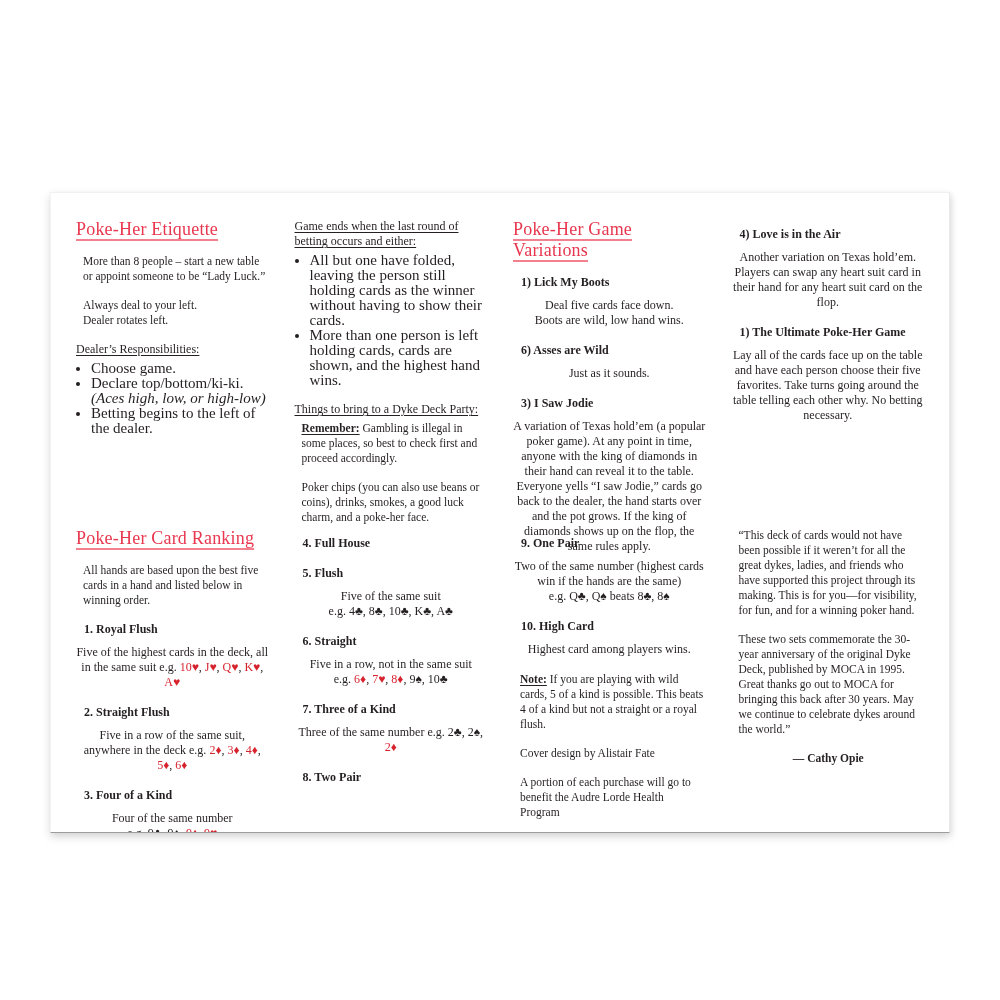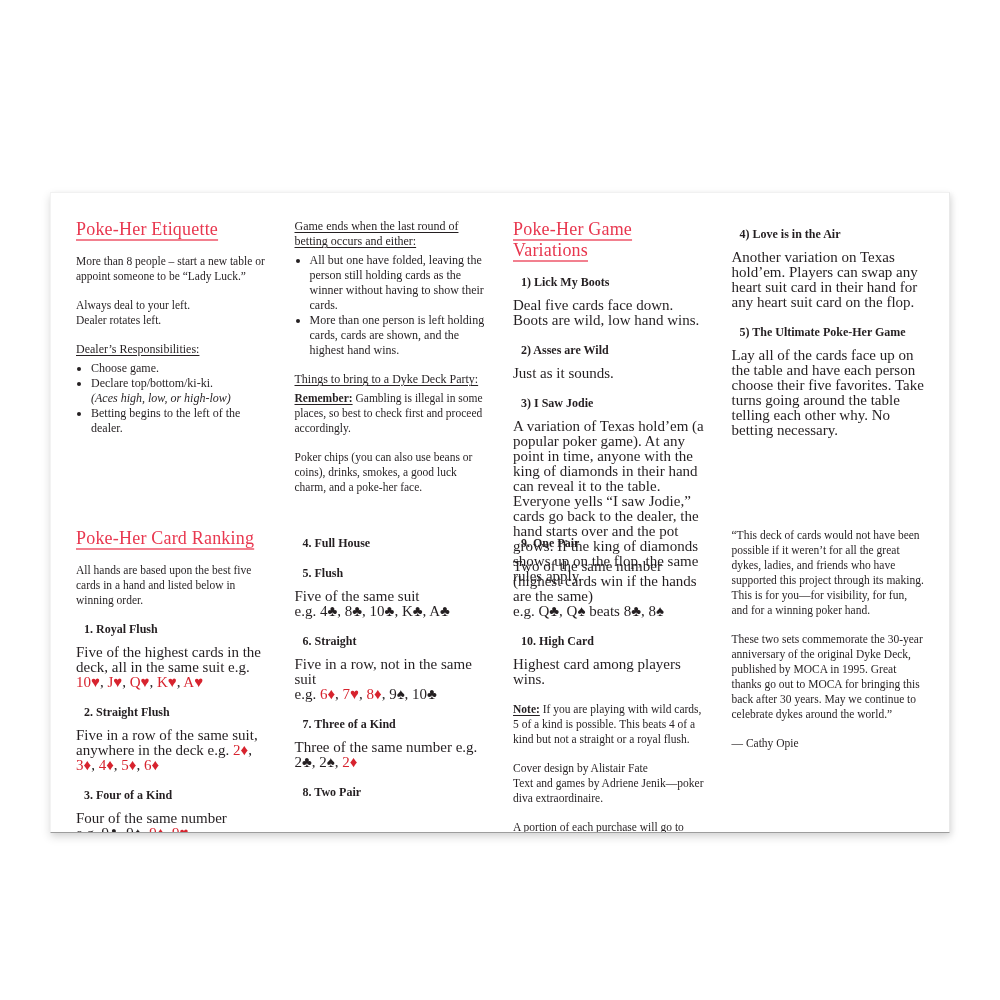--- a/index.html
+++ b/index.html
@@ -53,42 +53,43 @@
     font-weight:400;
     text-decoration:underline;
     text-decoration-thickness:1px;
     text-underline-offset:2px;
     line-height:15px;
     margin:0 0 4px 0;
   }
   p.para{
     font-size:11.5px;
     line-height:15px;
-    margin:0 0 14px 0;
-  }
-  p.para.align-right{text-align:left;padding-right:6px;}
+    margin:0 0 14px 7px;
+  }
+  p.para.align-right{text-align:center;padding-right:6px;font-weight:bold;}
   ul.bullets{
     list-style:disc outside;
     padding-left:15px;
     margin:0 0 14px 0;
   }
   ul.bullets li{
-    font-size:12px;
+    font-size:15px;
     line-height:15px;
   }
   .rank{margin:0 0 15px 0;}
   .rank h4{
     font-size:12px;
     font-weight:700;
     line-height:15px;
     margin:8px;
   }
   .rank-body{
-    font-size:15px;
-    line-height:15px;
+    font-size:12px;
+    line-height:15px;
+    text-align:center;
   }
   .b{font-weight:700;}
   .u{text-decoration:underline;text-decoration-thickness:1px;text-underline-offset:2px;}
   .i{font-style:italic;}
   .red{color:var(--suit-red);}
 </style>
 </head>
 <body>
 
 <div class="sheet">
@@ -114,35 +115,35 @@
         <p class="para"><span class="b u">Remember:</span><span> Gambling is illegal in some places, so best to check first and proceed accordingly.</span></p>
         <p class="para"><span>Poker chips (you can also use beans or coins), drinks, smokes, a good luck charm, and a poke-her face.</span></p>
       </div>
     <div class="column">
         <h2 class="red-heading">Poke-Her Game Variations</h2>
         <div class="rank">
           <h4 class="rank-title">1) Lick My Boots</h4>
           <div class="rank-body"><span>Deal five cards face down.</span><br><span>Boots are wild, low hand wins.</span></div>
         </div>
         <div class="rank">
-          <h4 class="rank-title">2) Asses are Wild</h4>
+          <h4 class="rank-title">6) Asses are Wild</h4>
           <div class="rank-body"><span>Just as it sounds.</span></div>
         </div>
         <div class="rank">
           <h4 class="rank-title">3) I Saw Jodie</h4>
           <div class="rank-body"><span>A variation of Texas hold’em (a popular poker game). At any point in time, anyone with the king of diamonds in their hand can reveal it to the table. Everyone yells “I saw Jodie,” cards go back to the dealer, the hand starts over and the pot grows. If the king of diamonds shows up on the flop, the same rules apply.</span></div>
         </div>
       </div>
     <div class="column">
         <div class="rank">
           <h4 class="rank-title">4) Love is in the Air</h4>
           <div class="rank-body"><span>Another variation on Texas hold’em. Players can swap any heart suit card in their hand for any heart suit card on the flop.</span></div>
         </div>
         <div class="rank">
-          <h4 class="rank-title">5) The Ultimate Poke-Her Game</h4>
+          <h4 class="rank-title">1) The Ultimate Poke-Her Game</h4>
           <div class="rank-body"><span>Lay all of the cards face up on the table and have each person choose their five favorites. Take turns going around the table telling each other why. No betting necessary.</span></div>
         </div>
       </div>
   </div>
   <div class="section bottom">
     <div class="column">
         <h2 class="red-heading">Poke-Her Card Ranking</h2>
         <p class="para"><span>All hands are based upon the best five cards in a hand and listed below in winning order.</span></p>
         <div class="rank">
           <h4 class="rank-title">1. Royal Flush</h4>
@@ -180,21 +181,21 @@
     <div class="column">
         <div class="rank">
           <h4 class="rank-title">9. One Pair</h4>
           <div class="rank-body"><span>Two of the same number (highest cards win if the hands are the same)</span><br><span>e.g. Q♣, Q♠ beats 8♣, 8♠</span></div>
         </div>
         <div class="rank">
           <h4 class="rank-title">10. High Card</h4>
           <div class="rank-body"><span>Highest card among players wins.</span></div>
         </div>
         <p class="para"><span class="b u">Note:</span><span> If you are playing with wild cards, 5 of a kind is possible. This beats 4 of a kind but not a straight or a royal flush.</span></p>
-        <p class="para"><span>Cover design by Alistair Fate</span><br><span>Text and games by Adriene Jenik—poker diva extraordinaire.</span></p>
+        <p class="para"><span>Cover design by Alistair Fate</span><br></p>
         <p class="para"><span>A portion of each purchase will go to benefit the Audre Lorde Health Program</span></p>
       </div>
     <div class="column">
         <p class="para"><span>“This deck of cards would not have been possible if it weren’t for all the great dykes, ladies, and friends who have supported this project through its making. This is for you—for visibility, for fun, and for a winning poker hand.</span></p>
         <p class="para"><span>These two sets commemorate the 30-year anniversary of the original Dyke Deck, published by MOCA in 1995. Great thanks go out to MOCA for bringing this back after 30 years. May we continue to celebrate dykes around the world.”</span></p>
         <p class="para align-right"><span>— Cathy Opie</span></p>
       </div>
   </div>
 </div>
 

